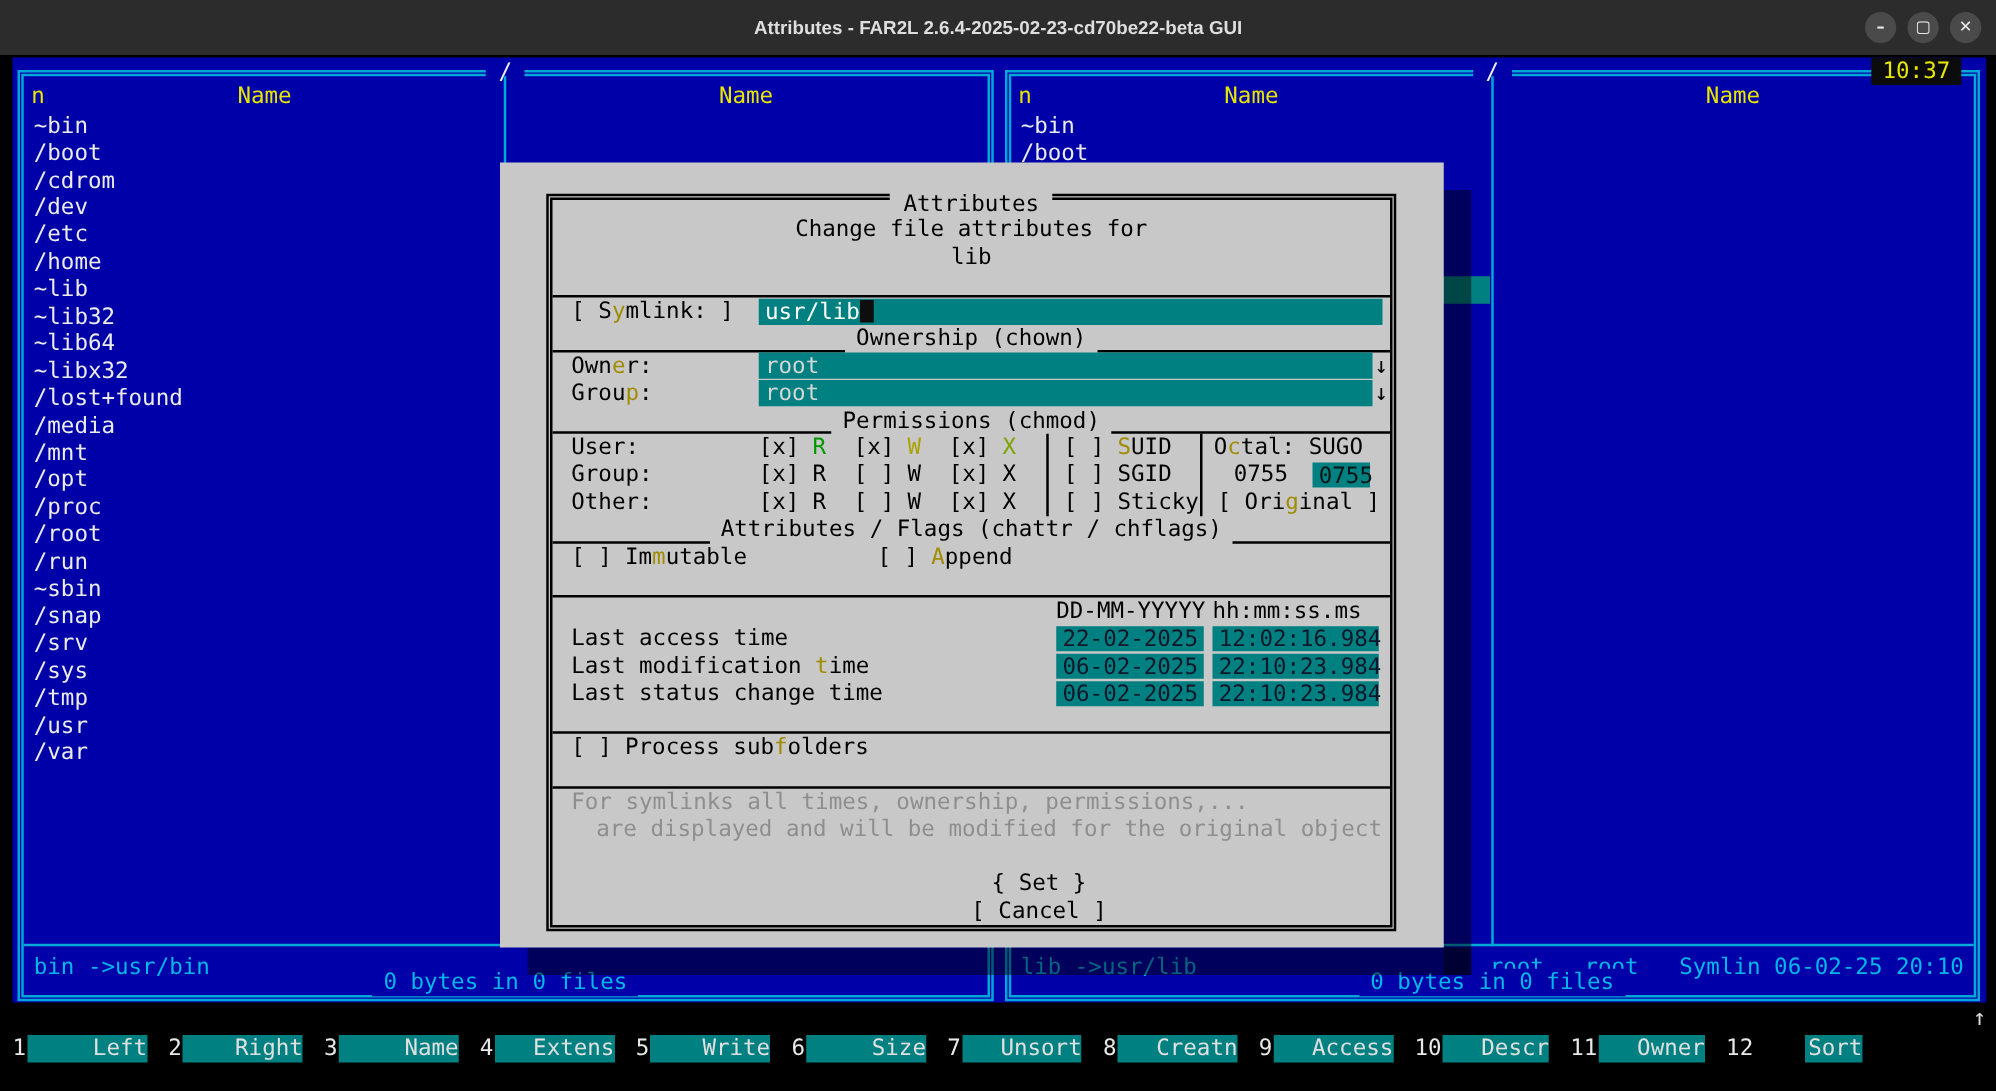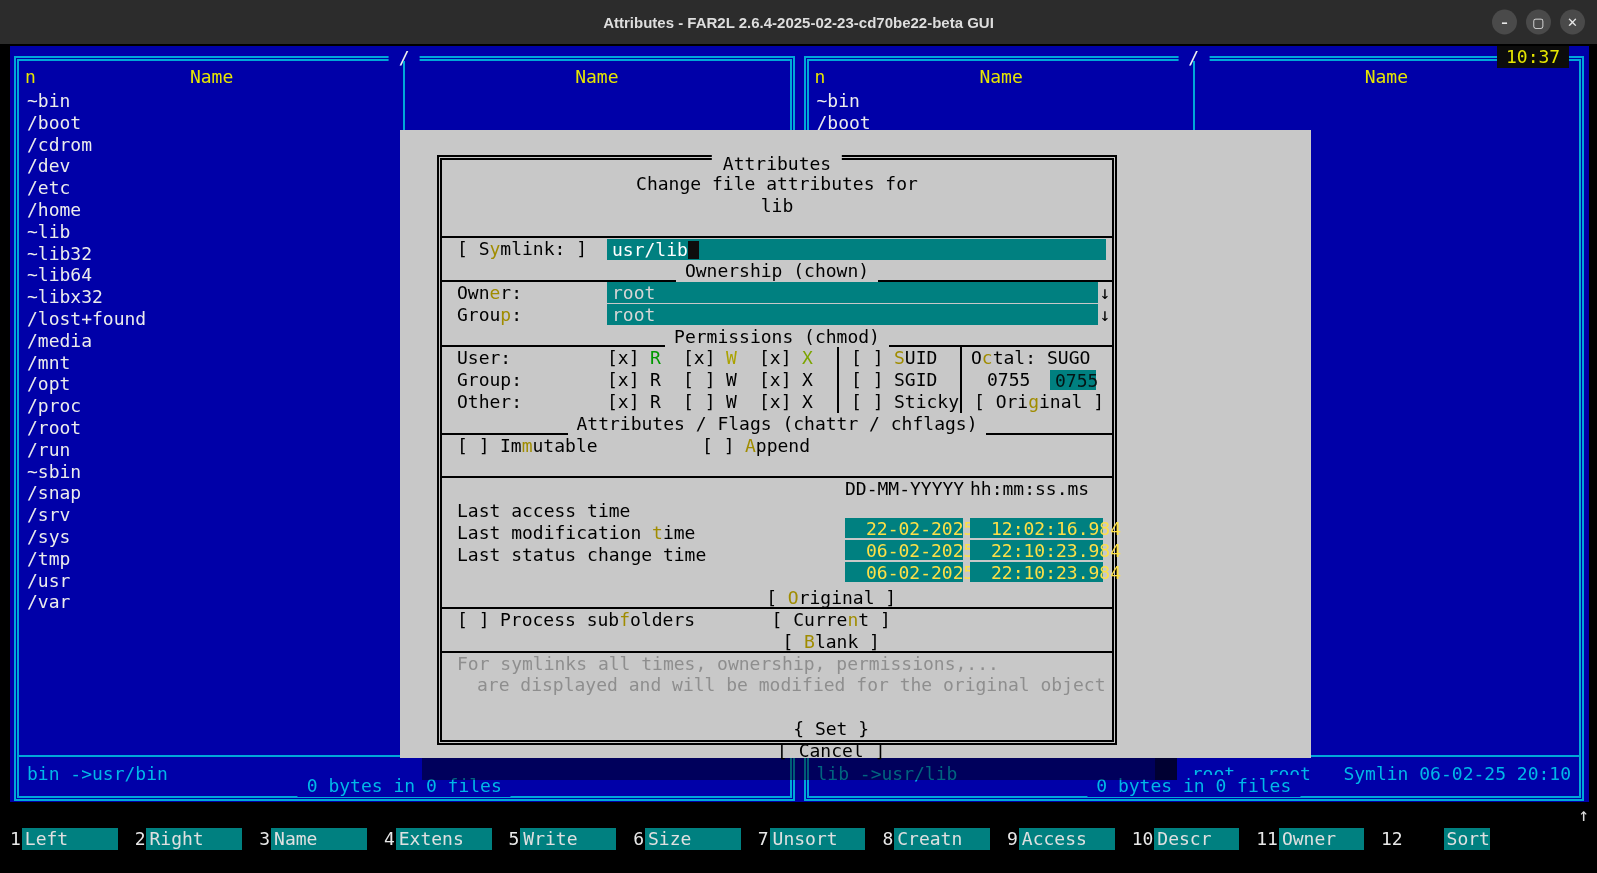--- a/index.html
+++ b/index.html
@@ -43,24 +43,24 @@
   .shadow-r{left:1155px;top:108px;width:22px;height:628px;}
   .shadow-b{left:422px;top:714px;width:755px;height:22px;}
 
   .cmdline{position:absolute;left:12px;top:760px;color:#ececec;white-space:pre;}
   .cmd-arrow{position:absolute;right:8px;top:760px;color:#dcdcdc;}
 
   .keybar{position:absolute;left:10px;top:784px;width:1480px;height:22px;display:flex;}
   .kitem{flex:1;display:flex;margin-right:17px;}
   .kitem:last-child{margin-right:0;gap:40px;}
   .knum{color:#e8e8e8;padding-right:1px;}
-  .klabel{flex:1;background:var(--field_teal,#008080);color:#e0e0e0;padding-left:3px;overflow:hidden;}
+  .klabel{flex:1;background:var(--field_teal,#008080);color:#e0e0e0;padding-left:3px;overflow:hidden;text-align:right;}
 
   
-  .dialog{position:absolute;left:400px;top:86px;width:911px;height:628px;background:var(--dialog_gray,#c8c8c8);
+  .dialog{position:absolute;left:400px;top:86px;width:755px;height:628px;background:var(--dialog_gray,#c8c8c8);
     color:#000;z-index:10;}
   .dlg-inner{position:absolute;left:37px;top:25px;width:680px;height:590px;border:5px double #000;}
   .dlg-title{position:absolute;top:-7px;left:50%;transform:translateX(-50%);background:var(--dialog_gray,#c8c8c8);
     padding:0 11px;white-space:pre;}
   .dlg-rows{position:absolute;left:0;top:13px;width:100%;}
   .drow{height:21.8px;position:relative;white-space:pre;}
   .center{text-align:center;}
   .sep{display:flex;align-items:flex-end;}
   .line{flex:1;border-top:2px solid #000;height:0;}
   .sep-title{padding:0 9px;}
@@ -73,21 +73,21 @@
   .harrow{width:14px;text-align:center;}
   .blockcur{display:inline-block;width:11px;height:18px;background:#0e0e0e;vertical-align:-3px;}
   .pl{position:absolute;top:0;white-space:pre;}
   .permblock{position:relative;}
   .vbar{position:absolute;top:0;bottom:0;border-left:2px solid #000;}
   .perm-r{color:#009800;}
   .perm-w{color:#aaa200;}
   .perm-x{color:#7ca400;}
   .octinput{position:absolute;left:608px;top:1px;width:46px;height:20px;background:var(--field_teal,#008080);
     color:#041414;padding-left:5px;}
-  .tcell{position:absolute;top:18px;height:20px;background:var(--field_teal,#008080);color:#fde047;padding-left:21px;}
+  .tcell{position:absolute;top:1px;height:20px;background:var(--field_teal,#008080);color:#0f172a;padding-left:5px;}
   .datecell{left:403px;width:118px;}
   .timecell{left:528px;width:133px;}
   .note{color:var(--dim_text,#8e8e8e);}
   .ind15{padding-left:15px;}
   .ind35{padding-left:35px;}
   .btn{margin:0 5px;cursor:default;}
 </style>
 </head>
 <body>
 
@@ -361,25 +361,20 @@
           <span class="pl" style="left:15px"><span>Last modification </span><span class="hot">t</span><span>ime</span></span>
           <span class="tcell datecell">06-02-2025</span>
           <span class="tcell timecell">22:10:23.984</span>
         </div>
         <div class="drow">
           <span class="pl" style="left:15px"><span>Last status change time</span><span class="hot"></span><span></span></span>
           <span class="tcell datecell">06-02-2025</span>
           <span class="tcell timecell">22:10:23.984</span>
         </div>
 
-        <div class="drow center">
-          <span class="btn"><span>[ </span><span class="hot">O</span><span>riginal ]</span></span>
-          <span class="btn"><span>[ Curre</span><span class="hot">n</span><span>t ]</span></span>
-          <span class="btn"><span>[ </span><span class="hot">B</span><span>lank ]</span></span>
-        </div>
 
         <div class="drow sep"><span class="line"></span></div>
 
         <div class="drow">
           <span class="pl" style="left:15px">[ ]</span>
           <span class="pl" style="left:58px"><span>Process sub</span><span class="hot">f</span><span>olders</span></span>
         </div>
 
         <div class="drow sep"><span class="line"></span></div>
 

